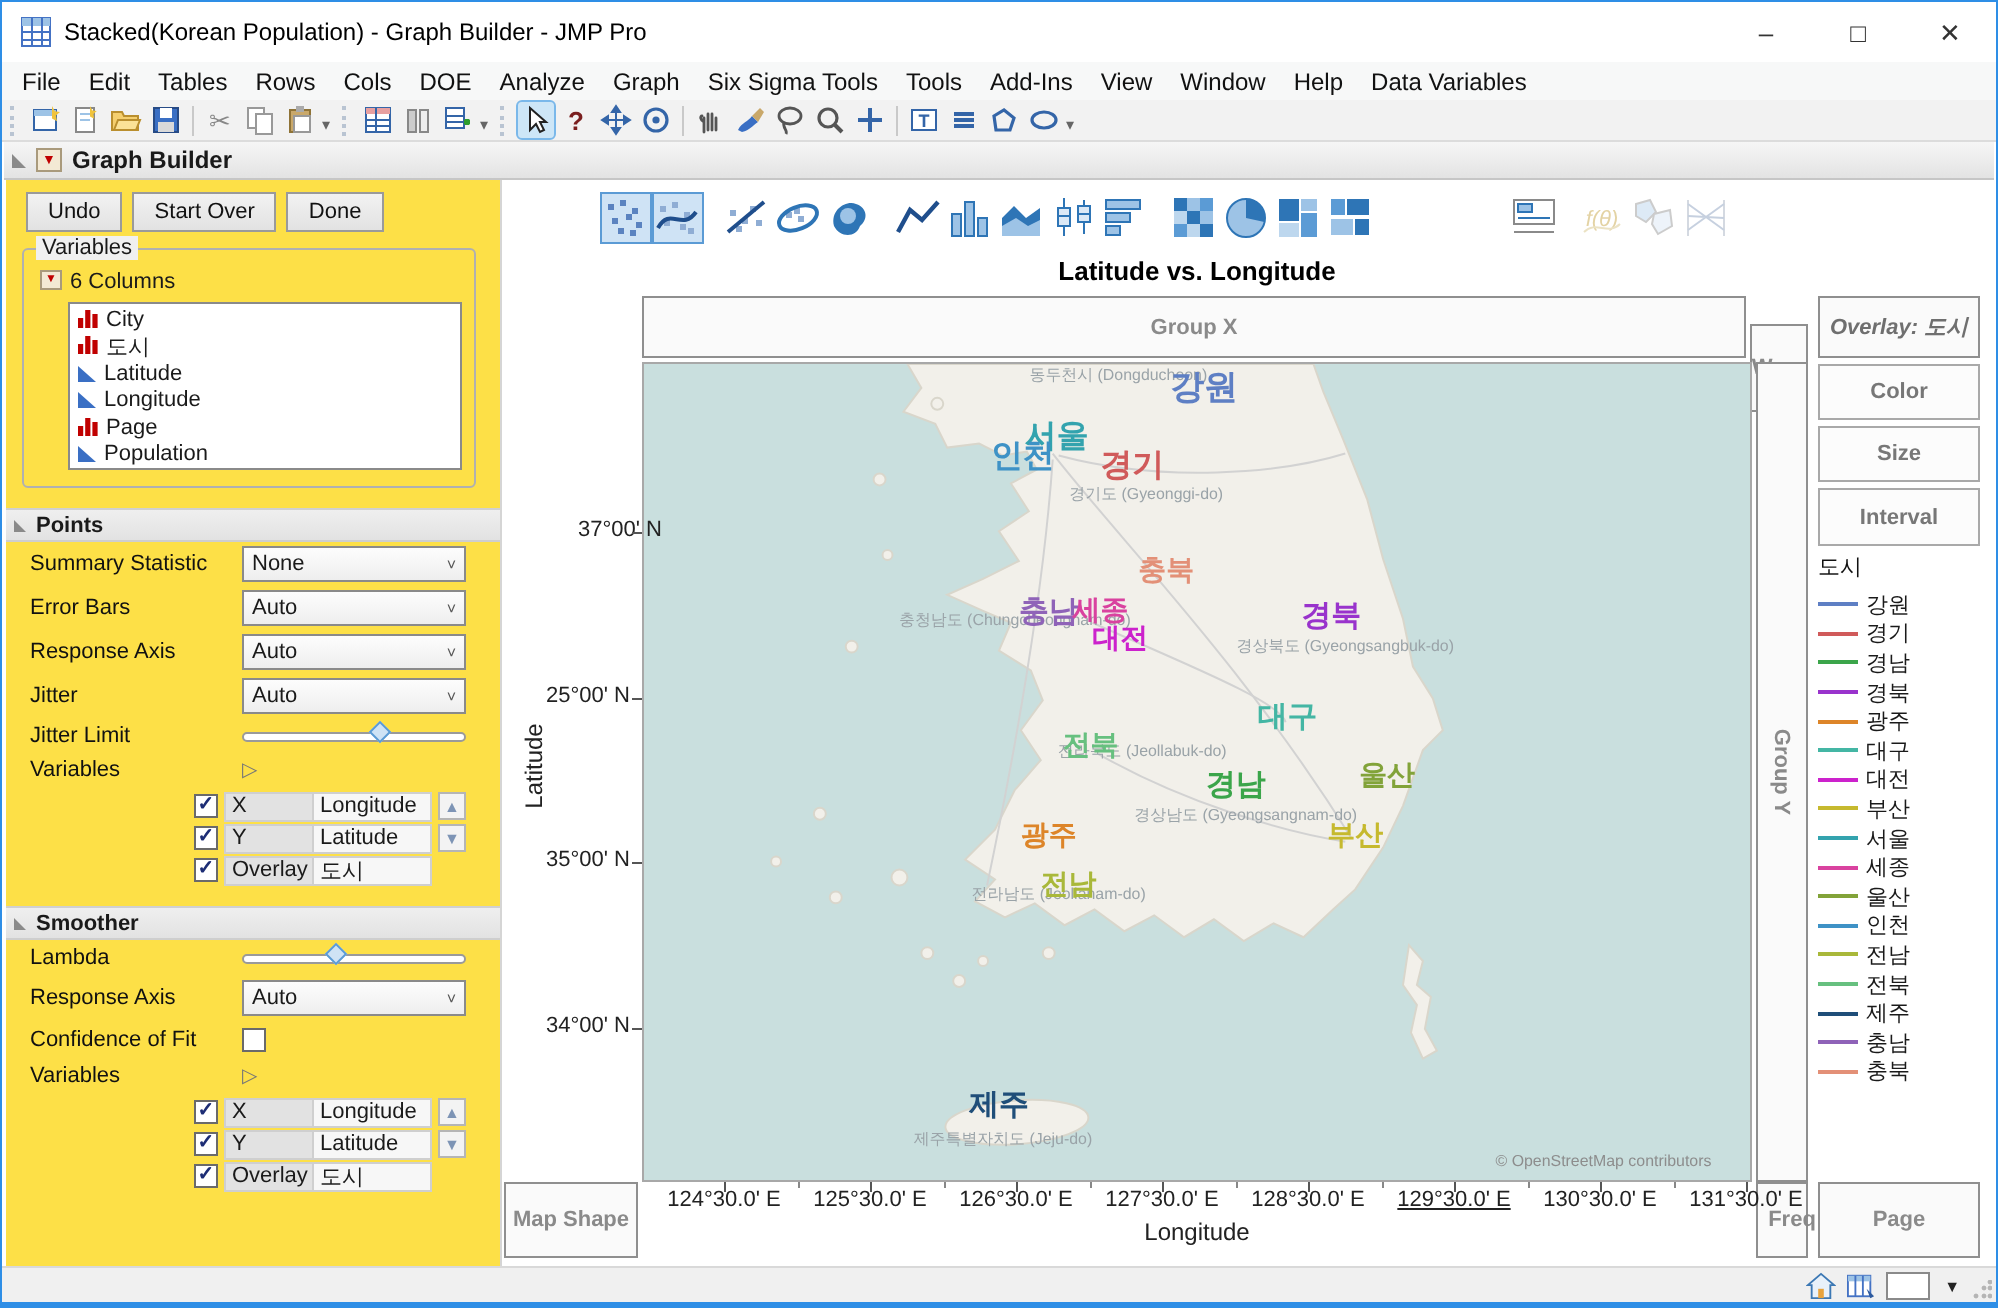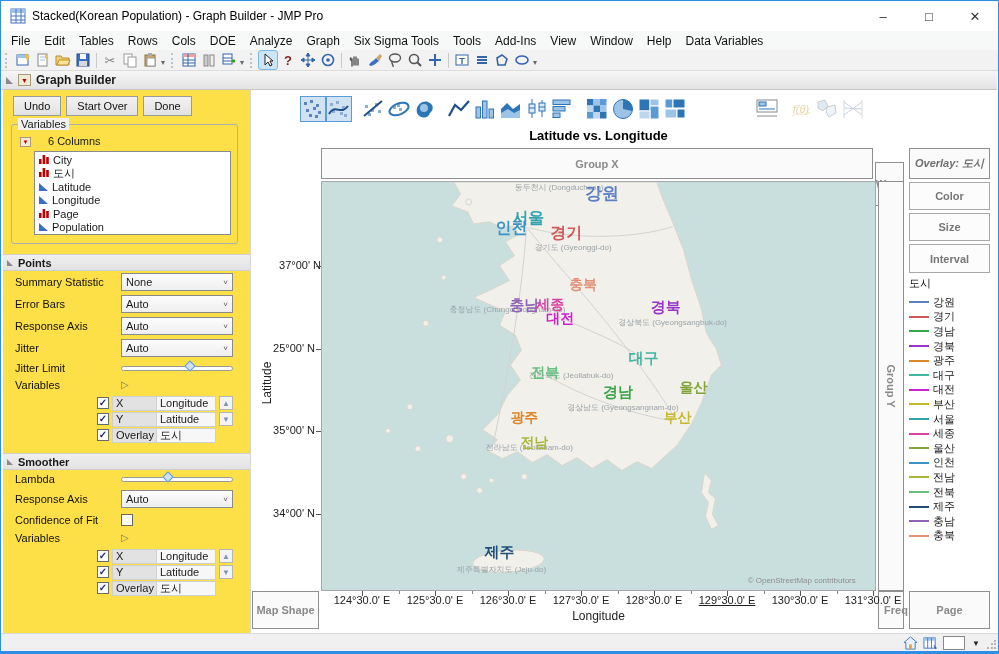--- a/index.html
+++ b/index.html
@@ -29,21 +29,21 @@
   .outline-hdr{position:absolute;left:1px;top:70px;width:995px;height:19px;background:linear-gradient(#f6f6f6,#e3e3e3);border-bottom:1px solid #c6c6c6;display:flex;align-items:center;gap:5px;padding-left:4px;}
   .tri-gray{width:0;height:0;border-left:7px solid #8a8a8a;border-top:7px solid transparent;}
   .red-tri-btn{width:13px;height:12px;background:#f3e9d4;border:1px solid #a99a7c;display:flex;align-items:center;justify-content:center;font-size:7px;color:#c00000;line-height:1;}
   .outline-title{font-weight:bold;font-size:12px;}
   
   .left-panel{position:absolute;left:2px;top:89px;width:248px;height:543px;background:#fde047;border-right:1px solid #d5d5d5;font-size:11px;}
   .btn-row{display:flex;gap:5px;padding:6px 0 4px 10px;}
   .jmp-btn{background:linear-gradient(#f2f2f2,#e2e2e2);border:1px solid #9a9a9a;padding:2px 10px;font-size:11px;color:#111;height:20px;display:flex;align-items:center;}
   .groupbox{margin:4px 12px 0 8px;border:1px solid #b0b0b0;border-radius:3px;padding:2px 6px 8px 6px;position:relative;height:120px;}
   .groupbox-legend{position:absolute;top:-7px;left:6px;background:#f0f0f0;padding:0 3px;font-size:11px;}
-  .cols-hdr{display:flex;align-items:flex-end;gap:17px;margin:8px 0 4px 2px;}
+  .cols-hdr{display:flex;align-items:flex-start;gap:4px;margin:8px 0 4px 2px;}
   .red-tri-sm{width:11px;height:10px;background:#f3e9d4;border:1px solid #a99a7c;display:flex;align-items:center;justify-content:center;font-size:6px;color:#c00000;line-height:1;}
   .col-list{background:#fff;border:1px solid #8a8a8a;margin-left:16px;height:84px;padding:1px 4px;overflow:hidden;}
   .col-item{display:flex;align-items:center;gap:4px;height:13.5px;font-size:11px;}
   .ic-nom{color:#c00000;font-size:9px;line-height:1;}
   .ic-cont{width:0;height:0;border-left:9px solid #3a6fc4;border-top:8px solid transparent;}
   .section-hdr{margin-top:10px;background:linear-gradient(#efefef,#e2e2e2);border-top:1px solid #d0d0d0;border-bottom:1px solid #cecece;height:17px;display:flex;align-items:center;gap:5px;padding-left:4px;font-weight:bold;font-size:11px;}
   .tri-sec{width:0;height:0;border-left:6px solid #8a8a8a;border-top:6px solid transparent;}
   .ctl-row{display:flex;align-items:center;height:22px;padding-left:12px;}
   .ctl-label{width:106px;font-size:11px;color:#111;}
   .combo{width:112px;height:18px;background:linear-gradient(#fdfdfd,#eee);border:1px solid #8a8a8a;display:flex;align-items:center;justify-content:space-between;padding:0 4px;font-size:11px;}
@@ -716,21 +716,21 @@
             <text x="203" y="241" font-size="14" fill="#dd8529" text-anchor="middle">광주</text>
             <text x="213" y="266" font-size="14" fill="#a9b83a" text-anchor="middle">전남</text>
             <text x="178" y="377" font-size="15" fill="#1f4e79" text-anchor="middle">제주</text>
           </g>
         <text id="map-attrib" x="536" y="403" text-anchor="end" font-size="8" fill="#8d8d8d" font-family="Liberation Sans, sans-serif">© OpenStreetMap contributors</text>
       </svg>
     </div>
 
     <div class="ylabel">Latitude</div>
     <div id="yticks">
-        <div class="ytick" style="left: 10px; top: 169px;">37°00' N</div>
+        <div class="ytick" style="left: 20px; top: 169px;">37°00' N</div>
         <div class="ytick-mark" style="left: 65px; top: 176px;"></div>
         <div class="ytick" style="left: 4px; top: 252px;">25°00' N</div>
         <div class="ytick-mark" style="left: 65px; top: 259px;"></div>
         <div class="ytick" style="left: 4px; top: 334px;">35°00' N</div>
         <div class="ytick-mark" style="left: 65px; top: 341px;"></div>
         <div class="ytick" style="left: 4px; top: 417px;">34°00' N</div>
         <div class="ytick-mark" style="left: 65px; top: 424px;"></div>
       </div>
     <div id="xticks">
         <div class="xtick" style="left: 111px;">124°30.0' E</div>

